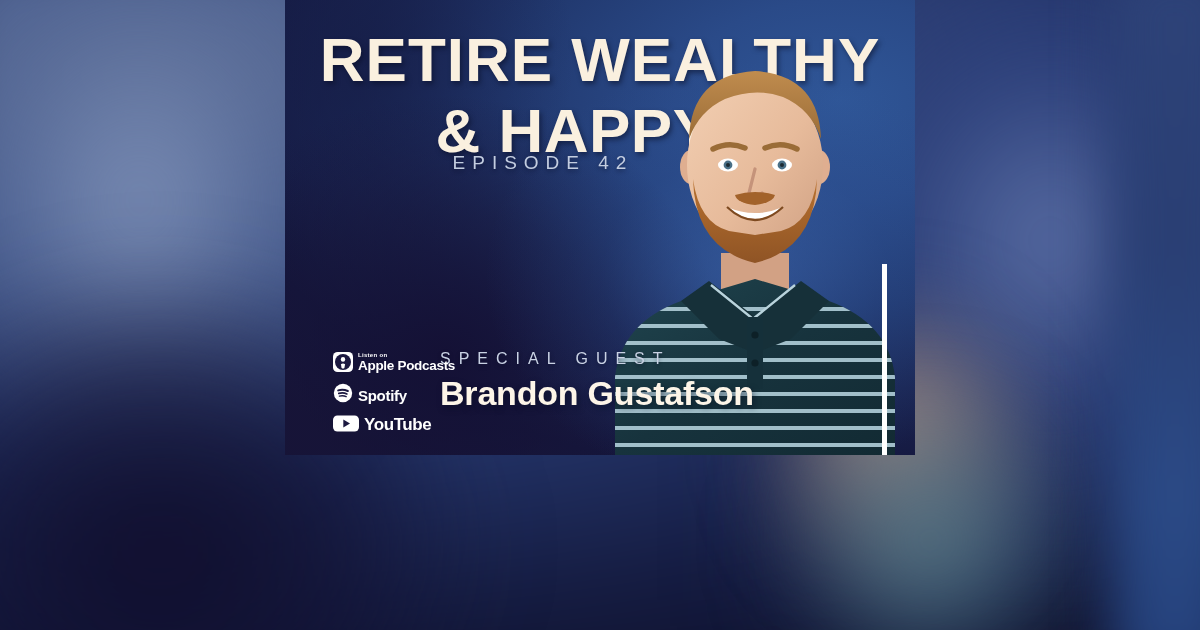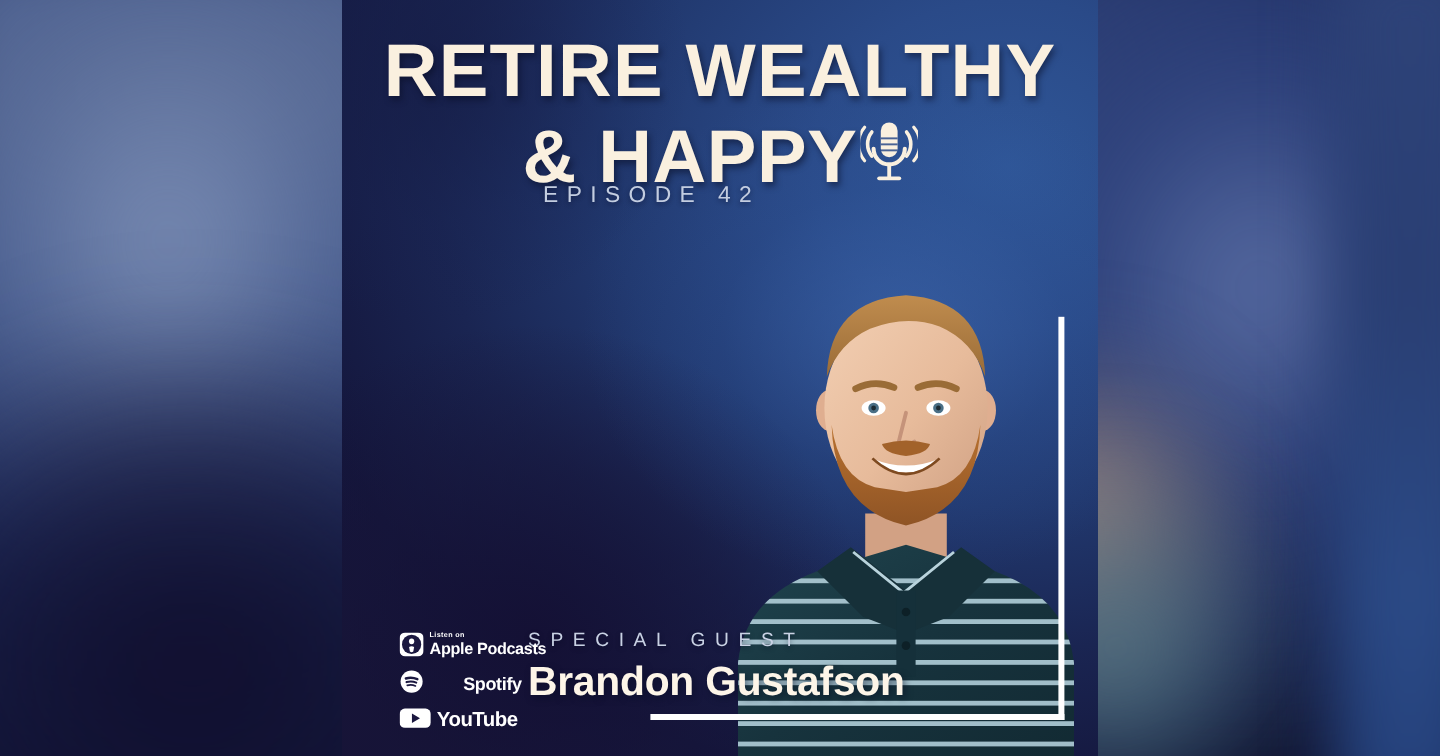--- a/index.html
+++ b/index.html
@@ -76,21 +76,21 @@
     background: linear-gradient(180deg, #2e4379 0%, #2a3f74 40%, #2b4a86 75%, #24407a 100%);
     filter: blur(26px);
   }
 
   
   .cover {
     position: absolute;
     left: 285px;
     top: 0;
     width: 630px;
-    height: 630px;
+    height: 455px;
     overflow: hidden;
     background:
       radial-gradient(118% 100% at 88% 22%, #2f5697 0%, #2a4a88 22%, #21386e 45%, #1a2552 64%, #14163c 84%, #171437 100%);
   }
   .cover-shade-bl {
     position: absolute;
     left: -120px; bottom: -160px;
     width: 560px; height: 520px;
     background: radial-gradient(closest-side, rgba(20,16,52,0.92), rgba(22,20,56,0.55) 55%, rgba(26,30,72,0) 100%);
   }
@@ -250,21 +250,20 @@
     font-weight: 700;
     letter-spacing: -0.3px;
     color: #ffffff;
   }
   .badge-spotify .sp-main {
     display: block;
     font-size: 15px;
     font-weight: 700;
     letter-spacing: -0.3px;
     color: #ffffff;
-    margin-left: 28px;
   }
   .badge-youtube .yt-main {
     display: block;
     font-size: 17px;
     font-weight: 700;
     letter-spacing: -0.4px;
     color: #ffffff;
   }
 </style>
 </head>

